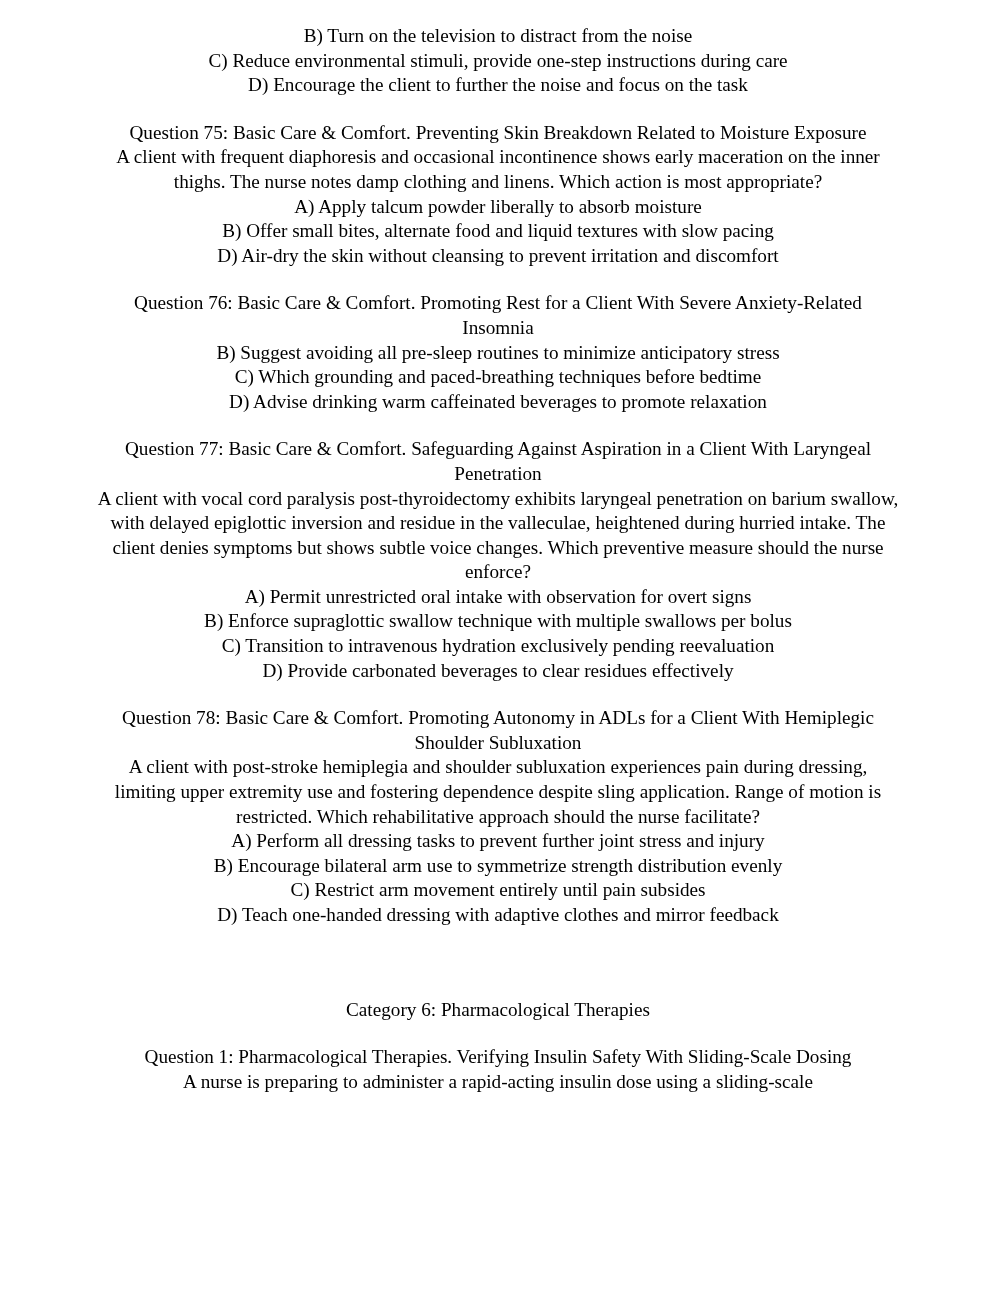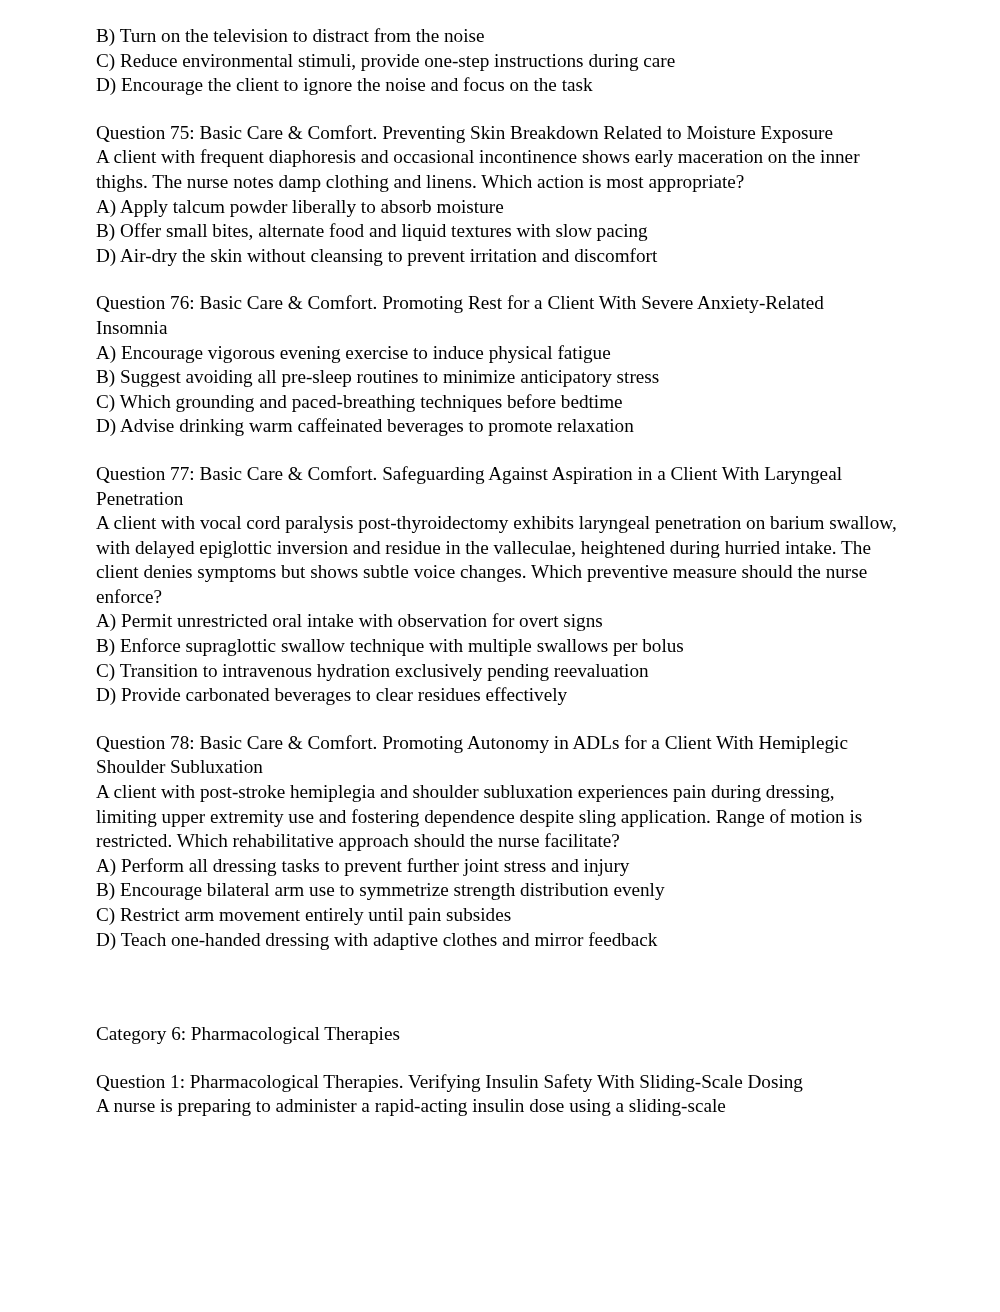--- a/index.html
+++ b/index.html
@@ -23,20 +23,21 @@
     overflow: hidden;
   }
   .doc-body {
     font-size: 19.2px;
     line-height: 24.6px;
     text-align: left;
   }
   .line {
     white-space: pre-wrap;
     word-break: normal;
+    text-align: center;
   }
   .q-block {
     margin-top: 23px;
   }
   .q-block.first-block {
     margin-top: 0;
   }
   .q-heading {
     font-weight: normal;
   }
@@ -52,32 +53,31 @@
   }
 </style>
 </head>
 <body>
 
 <div class="page">
   <div class="doc-body" id="doc-body">
       <div class="q-block first-block continuation-options">
         <div class="line q-option">B) Turn on the television to distract from the noise</div>
         <div class="line q-option">C) Reduce environmental stimuli, provide one-step instructions during care</div>
-        <div class="line q-option">D) Encourage the client to ignore the noise and focus on the task</div>
+        <div class="line q-option">D) Encourage the client to further the noise and focus on the task</div>
       </div>
       <div class="q-block">
         <div class="line q-heading">Question 75: Basic Care &amp; Comfort. Preventing Skin Breakdown Related to Moisture Exposure</div>
         <div class="line q-stem">A client with frequent diaphoresis and occasional incontinence shows early maceration on the inner thighs. The nurse notes damp clothing and linens. Which action is most appropriate?</div>
         <div class="line q-option">A) Apply talcum powder liberally to absorb moisture</div>
         <div class="line q-option">B) Offer small bites, alternate food and liquid textures with slow pacing</div>
         <div class="line q-option">D) Air-dry the skin without cleansing to prevent irritation and discomfort</div>
       </div>
       <div class="q-block">
         <div class="line q-heading">Question 76: Basic Care &amp; Comfort. Promoting Rest for a Client With Severe Anxiety-Related Insomnia</div>
-        <div class="line q-option">A) Encourage vigorous evening exercise to induce physical fatigue</div>
         <div class="line q-option">B) Suggest avoiding all pre-sleep routines to minimize anticipatory stress</div>
         <div class="line q-option">C) Which grounding and paced-breathing techniques before bedtime</div>
         <div class="line q-option">D) Advise drinking warm caffeinated beverages to promote relaxation</div>
       </div>
       <div class="q-block">
         <div class="line q-heading">Question 77: Basic Care &amp; Comfort. Safeguarding Against Aspiration in a Client With Laryngeal Penetration</div>
         <div class="line q-stem">A client with vocal cord paralysis post-thyroidectomy exhibits laryngeal penetration on barium swallow, with delayed epiglottic inversion and residue in the valleculae, heightened during hurried intake. The client denies symptoms but shows subtle voice changes. Which preventive measure should the nurse enforce?</div>
         <div class="line q-option">A) Permit unrestricted oral intake with observation for overt signs</div>
         <div class="line q-option">B) Enforce supraglottic swallow technique with multiple swallows per bolus</div>
         <div class="line q-option">C) Transition to intravenous hydration exclusively pending reevaluation</div>

